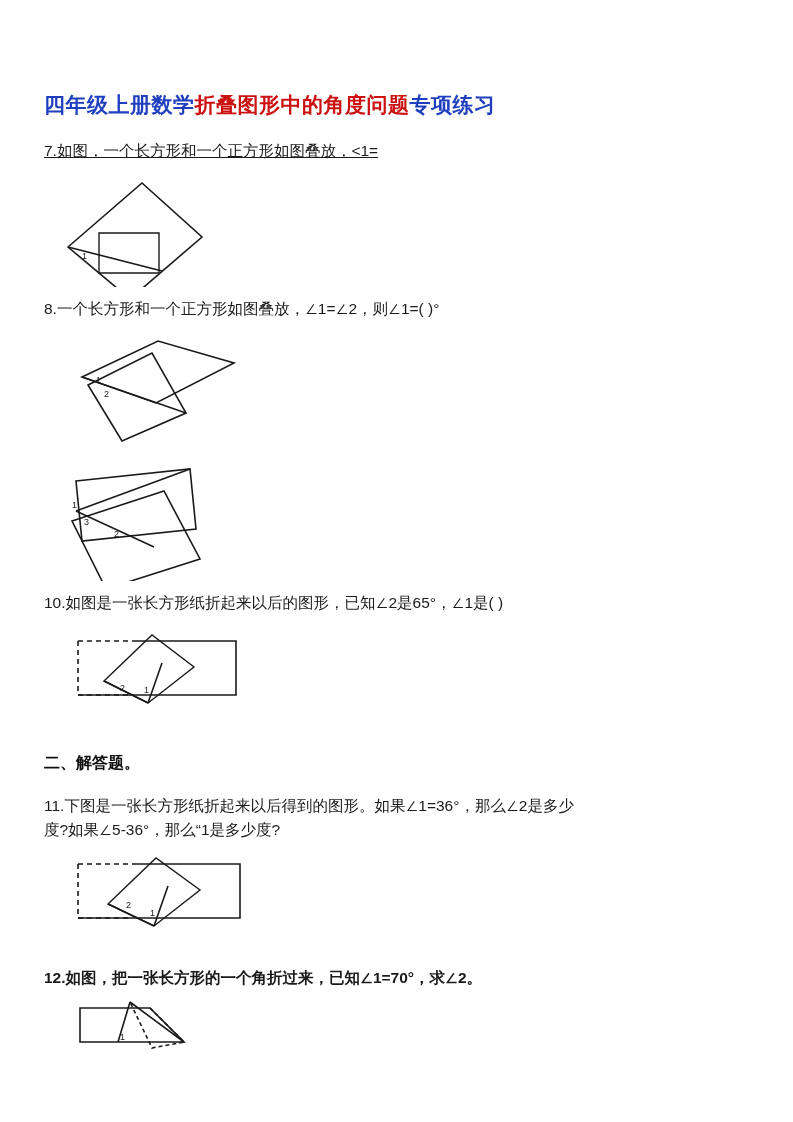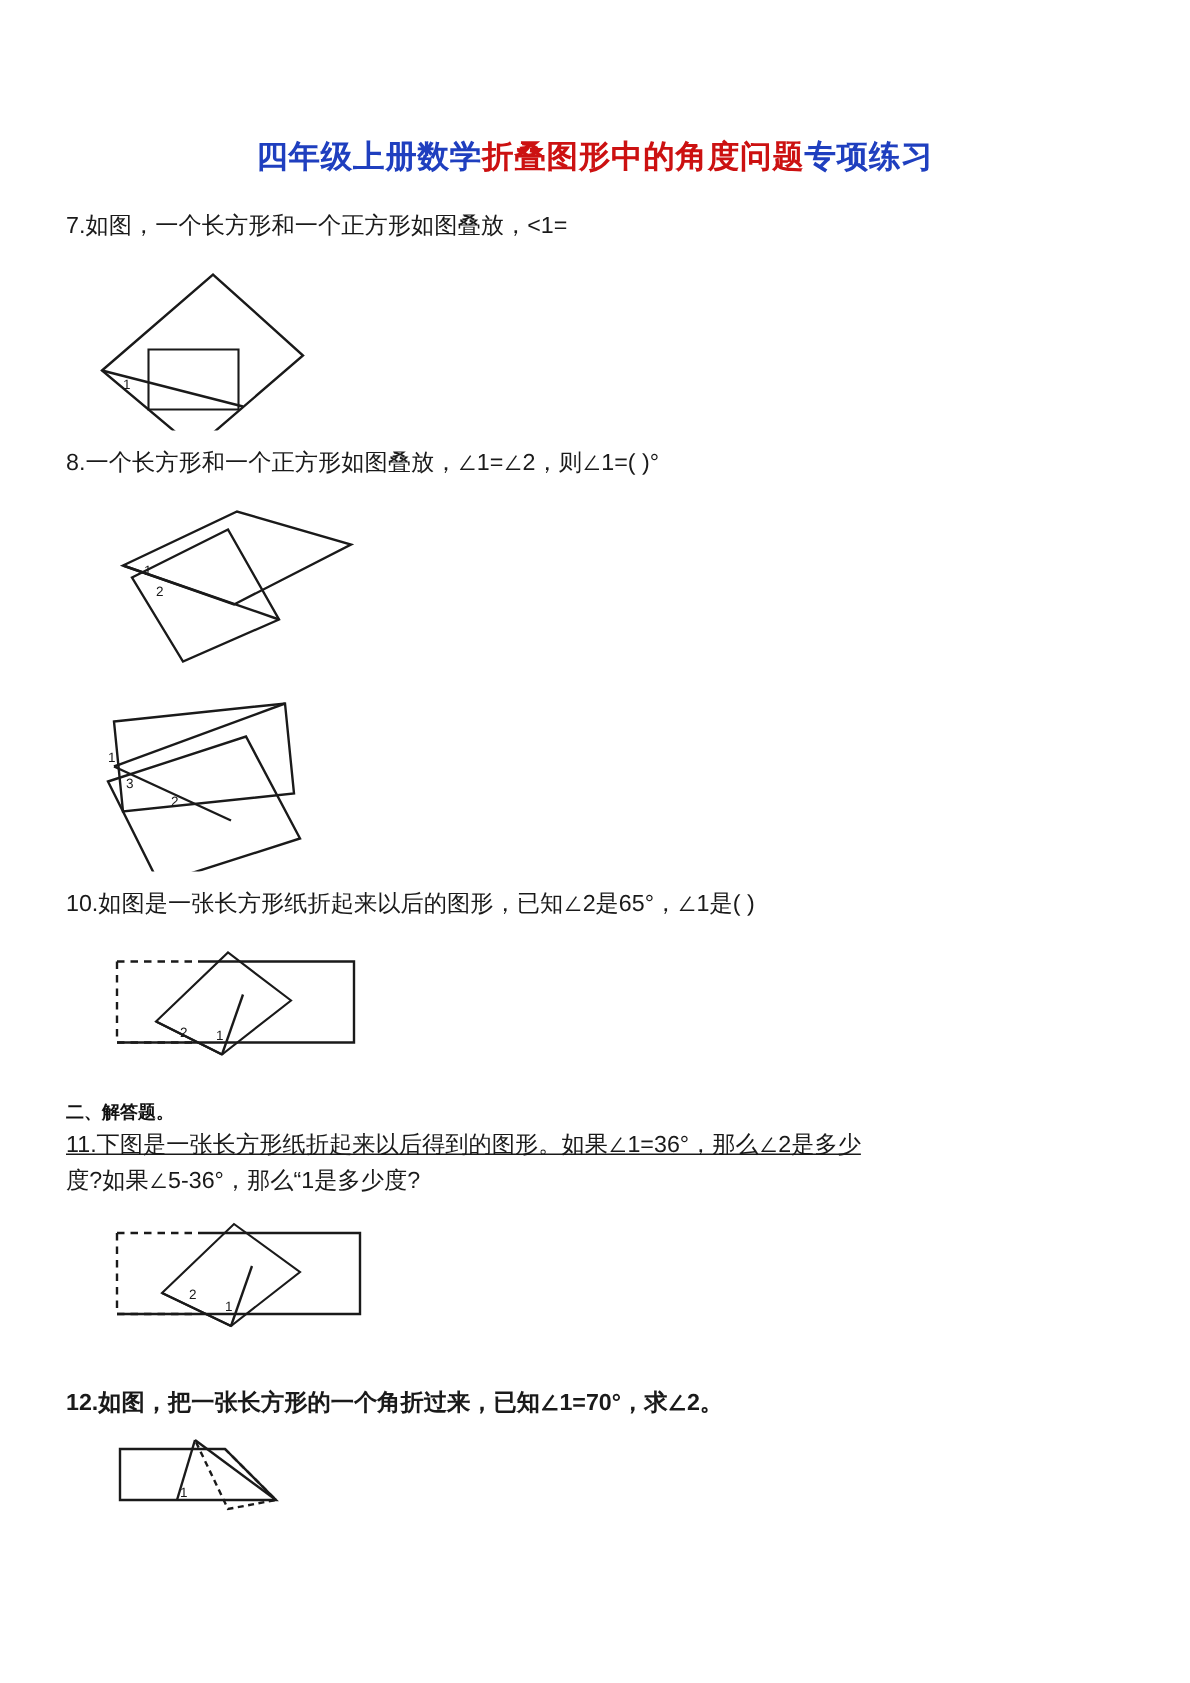--- a/index.html
+++ b/index.html
@@ -16,42 +16,42 @@
     overflow: hidden;
   }
   .page {
     position: relative;
     width: 793px;
     height: 1122px;
     box-sizing: border-box;
     padding: 0 44px;
   }
   .title {
-    text-align: center;
+    text-align: left;
     font-size: 21px;
     font-weight: bold;
     margin-top: 92px;
     letter-spacing: 0.5px;
     line-height: 1.2;
     white-space: nowrap;
   }
   .title .seg-blue { color: #1f3fbf; }
   .title .seg-red  { color: #cc1111; }
 
   .q {
     font-size: 15.5px;
     line-height: 1.55;
     color: #1a1a1a;
   }
-  .q-7  { margin-top: 22px; }
+  .q-7  { margin-top: 22px; text-decoration: underline; }
   .q-8  { margin-top: 10px; }
   .q-9  { margin-top: 10px; }
   .q-10 { margin-top: 10px; }
-  .sec  { margin-top: 4px; font-weight: bold; font-size: 12px; }
-  .q-11 { margin-top: 2px; text-decoration: underline; }
+  .sec  { margin-top: 24px; font-weight: bold; font-size: 16px; }
+  .q-11 { margin-top: 20px; }
   .q-12 { margin-top: 10px; font-weight: bold; }
 
   .fig {
     margin-top: 4px;
   }
   .fig svg { display: block; }
 </style>
 </head>
 <body>
 

